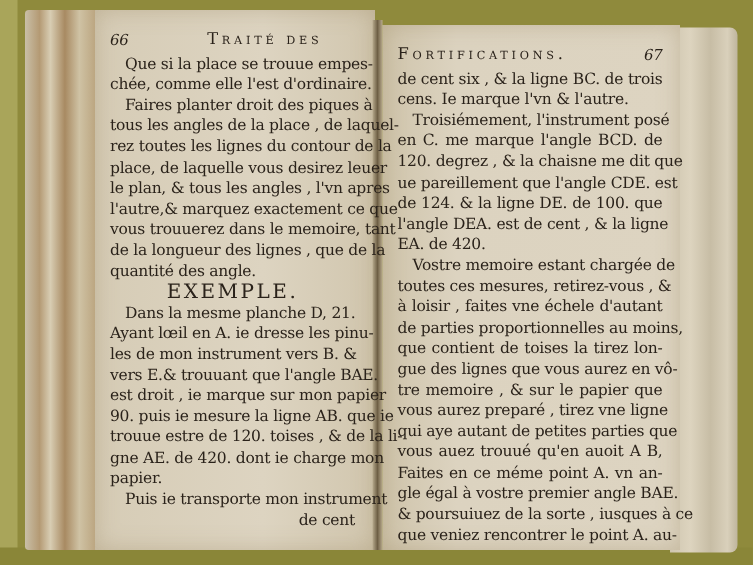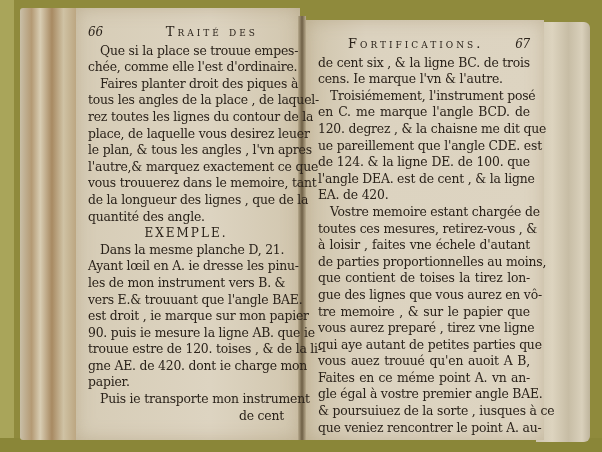--- a/index.html
+++ b/index.html
@@ -32,21 +32,21 @@
   .text {
     position:absolute; font-size:12.4px; line-height:16.6px; color:#2a221a;
     letter-spacing:-0.2px;
   }
   .text-left { left:88px; top:24px; width:196px; }
   .text-right { left:318px; top:36px; width:212px; }
   .line { white-space:nowrap; text-align:justify; text-align-last:justify; display:block; }
   .line.indent { padding-left:12px; }
   .line.last { text-align-last:left; }
   .line.right { text-align:right; text-align-last:right; }
-  .line.center { text-align:center; text-align-last:center; letter-spacing:2px; font-size:12px; }
+  .line.center { text-align:center; text-align-last:center; letter-spacing:2px; font-size:16px; }
   .header { display:flex; justify-content:space-between; font-size:12px; margin-bottom:2px; }
   .hdr-title { letter-spacing:3px; font-variant:small-caps; font-size:13px; }
   .hdr-num { font-style:italic; }
 </style>
 </head>
 <body>
 
 <div class="bg-left"></div>
 <div class="bg-bottom"></div>
 
@@ -85,21 +85,21 @@
       <span class="line ">trouue estre de 120. toises , &amp; de la li-</span>
       <span class="line ">gne AE. de 420. dont ie charge mon</span>
       <span class="line last">papier.</span>
       <span class="line indent">Puis ie transporte mon instrument</span>
     </div>
   <div class="line right">de cent</div>
 </div>
 
 <div class="text text-right">
   <div class="header">
-    <span class="hdr-title" style="margin-left:30px">Fortifications.</span>
+    <span class="hdr-title" style="margin-left:0">Fortifications.</span>
     <span class="hdr-num">67</span>
   </div>
   <div id="right-lines">
       <span class="line ">de cent six , &amp; la ligne BC. de trois</span>
       <span class="line last">cens. Ie marque l'vn &amp; l'autre.</span>
       <span class="line indent">Troisiémement, l'instrument posé</span>
       <span class="line ">en C. me marque l'angle BCD. de</span>
       <span class="line ">120. degrez , &amp; la chaisne me dit que</span>
       <span class="line ">ue pareillement que l'angle CDE. est</span>
       <span class="line ">de 124. &amp; la ligne DE. de 100. que</span>

